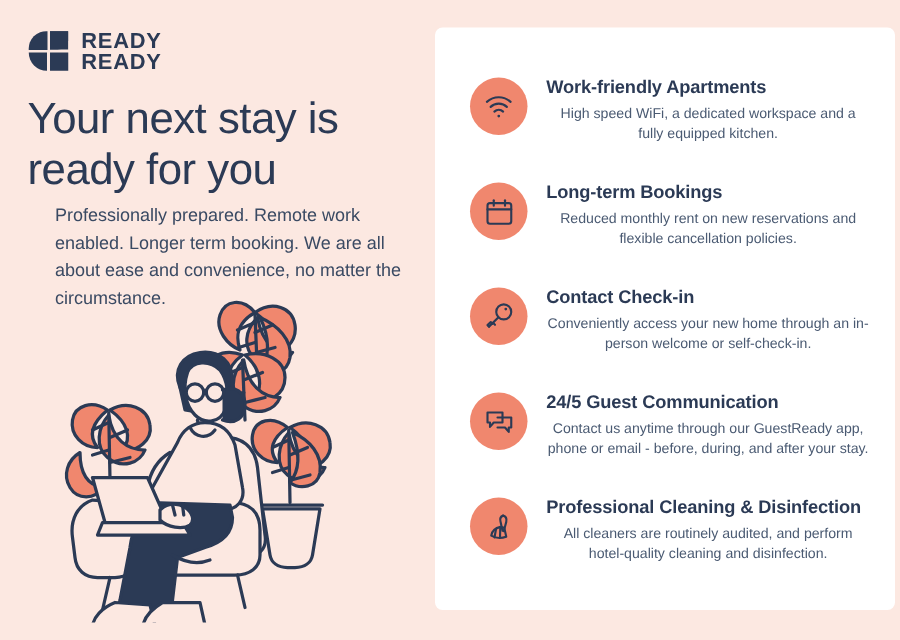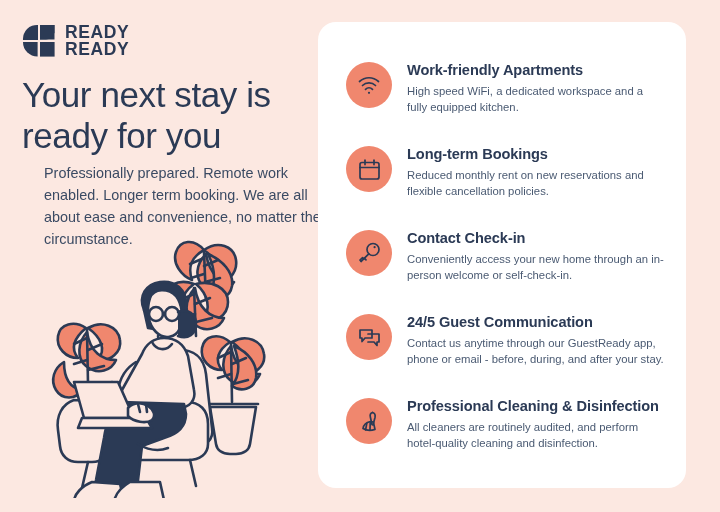--- a/index.html
+++ b/index.html
@@ -61,24 +61,24 @@
 
   #illustration {
     position:absolute;
     left:18px; top:232px;
     width:296px; height:266px;
   }
 
   
   #feature-card {
     position:absolute;
-    left:318px; top:22px;
+    left:348px; top:22px;
     width:368px; height:466px;
     background:#FFFFFF;
-    border-radius:18px;
+    border-radius:6px;
   }
 
   .feature-item {
     position:absolute;
     left:28px;
     width:320px;
     display:flex;
     align-items:flex-start;
     gap:15px;
   }
@@ -100,20 +100,21 @@
     line-height:1.3;
     letter-spacing:-0.1px;
     white-space:nowrap;
   }
   .feature-desc {
     margin-top:3px;
     font-size:11.3px;
     line-height:1.42;
     color:#4A5A72;
     max-width:262px;
+    text-align:center;
   }
 </style>
 </head>
 <body>
 
 <div id="left-column">
 
   <div id="brand-logo">
     <span>
       <svg id="brand-mark" viewBox="0 0 34 34" xmlns="http://www.w3.org/2000/svg">

